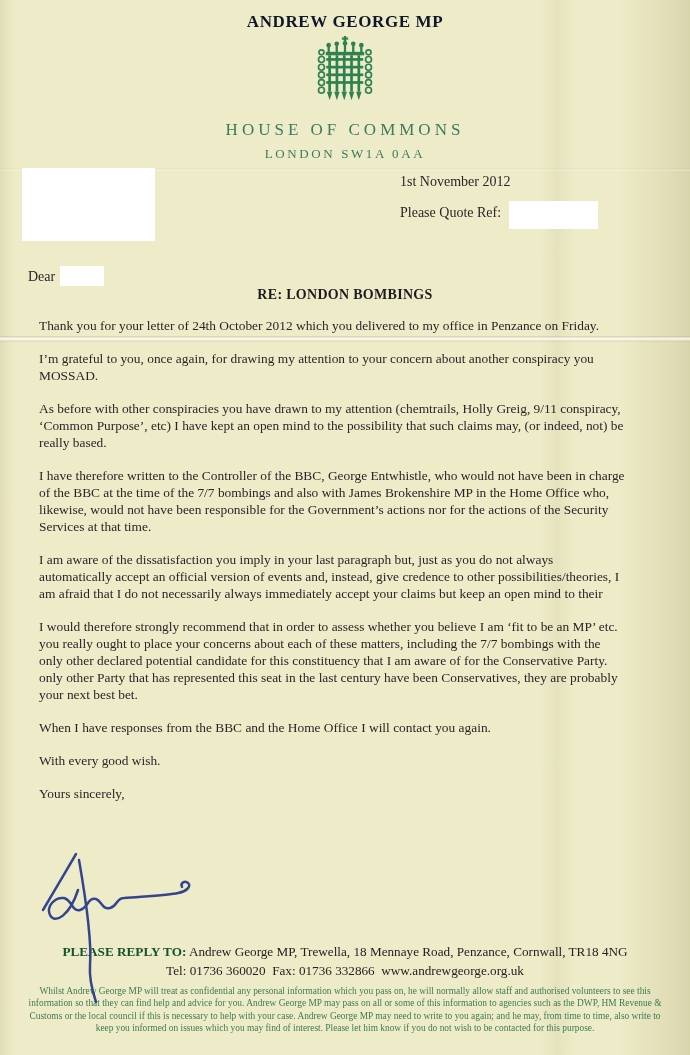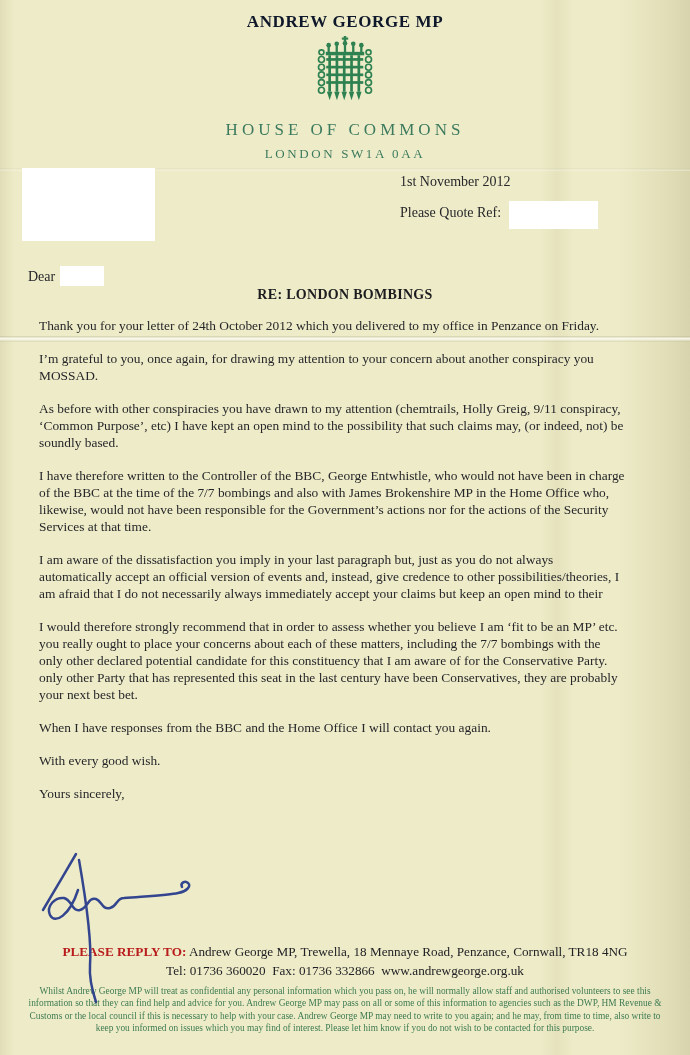--- a/index.html
+++ b/index.html
@@ -43,21 +43,21 @@
   .salutation{left:28px;top:269px;font-size:14px;}
   .subject{top:287px;font-size:14px;font-weight:bold;letter-spacing:0.3px;color:#1c1c20;}
 
   .body-text{left:26px;top:317px;width:650px;margin-left:13px;}
   .para{margin:0 0 16px 0;}
   .line{font-size:13.4px;line-height:17px;white-space:nowrap;}
 
   .sig-wrap{left:30px;top:843px;width:230px;height:170px;z-index:5;pointer-events:none;}
 
   .reply-line{top:944px;font-size:13.2px;color:#222226;}
-  .reply-line b{font-weight:bold;color:#b91c1c;}
+  .reply-line b{font-weight:bold;color:#14532d;}
   .tel-line{top:963px;font-size:13.2px;color:#222226;}
 
   .notice{top:985px;left:15px;width:660px;text-align:center;color:#3e7b52;}
   .notice .nline{font-size:9.4px;line-height:12.4px;white-space:nowrap;}
 </style>
 </head>
 <body>
 
 <div class="page">
 
@@ -143,21 +143,21 @@
       <div class="para">
         <div class="line">Thank you for your letter of 24th October 2012 which you delivered to my office in Penzance on Friday.</div>
       </div>
       <div class="para">
         <div class="line">I’m grateful to you, once again, for drawing my attention to your concern about another conspiracy you</div>
         <div class="line">MOSSAD.</div>
       </div>
       <div class="para">
         <div class="line">As before with other conspiracies you have drawn to my attention (chemtrails, Holly Greig, 9/11 conspiracy,</div>
         <div class="line">‘Common Purpose’, etc) I have kept an open mind to the possibility that such claims may, (or indeed, not) be</div>
-        <div class="line">soundly based.</div>
+        <div class="line">really based.</div>
       </div>
       <div class="para">
         <div class="line">I have therefore written to the Controller of the BBC, George Entwhistle, who would not have been in charge</div>
         <div class="line">of the BBC at the time of the 7/7 bombings and also with James Brokenshire MP in the Home Office who,</div>
         <div class="line">likewise, would not have been responsible for the Government’s actions nor for the actions of the Security</div>
         <div class="line">Services at that time.</div>
       </div>
       <div class="para">
         <div class="line">I am aware of the dissatisfaction you imply in your last paragraph but, just as you do not always</div>
         <div class="line">automatically accept an official version of events and, instead, give credence to other possibilities/theories, I</div>

